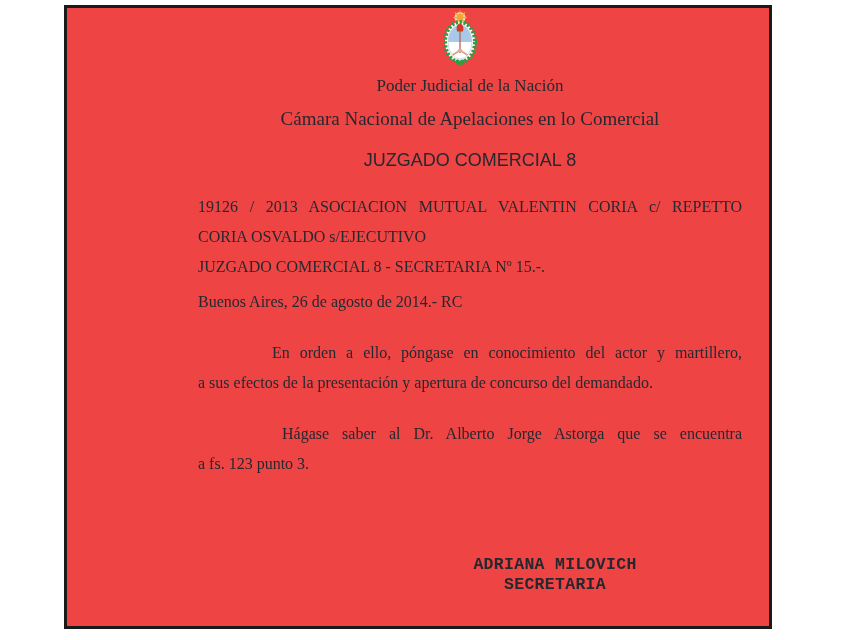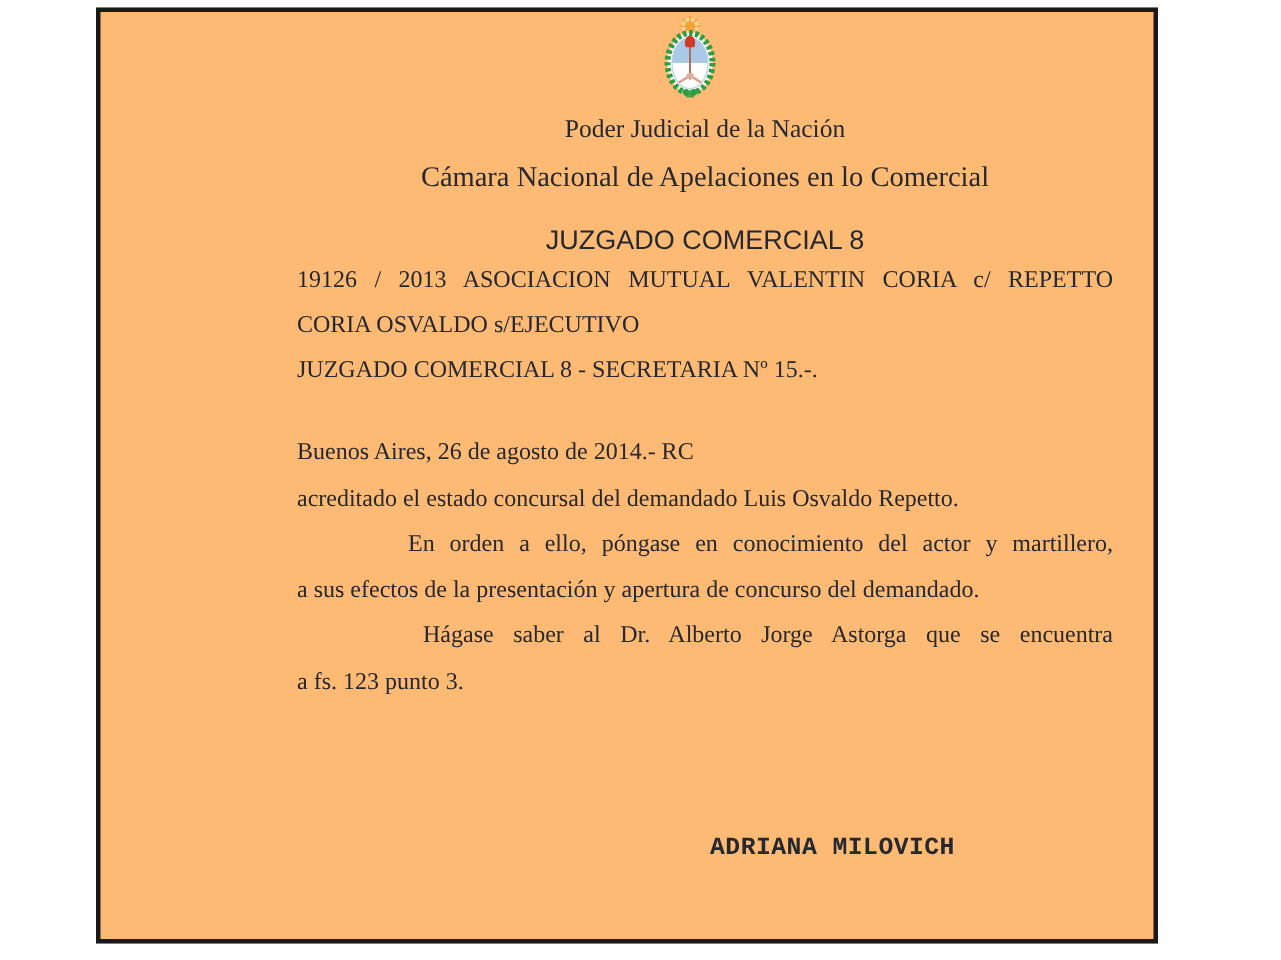--- a/index.html
+++ b/index.html
@@ -11,21 +11,21 @@
     color: #262830;
   }
   .stage { position: relative; width: 854px; height: 640px; }
 
   .page-frame {
     position: absolute;
     left: 64px; top: 5px;
     width: 708px; height: 624px;
     box-sizing: border-box;
     border: 3px solid #1a1a1a;
-    background: #fdba74;
+    background: #ef4444;
   }
 
   
   .center-line {
     position: absolute;
     left: 131px; width: 544px;
     text-align: center;
     white-space: nowrap;
   }
   .emblem {
@@ -46,21 +46,21 @@
   }
   .body-block {
     position: absolute;
     left: 131px; top: 279px;
     width: 544px;
     font-size: 16px;
     line-height: 30.5px;
   }
   .line { min-height: 1em; }
   
-  .jl { text-align: justify; text-align-last: justify; }
+  .jl { text-align: justify; text-align-last: justify; margin-top: 20px; }
   
   .ind-a { padding-left: 94px; }
   .ind-b { padding-left: 74px; }
   .ind-c { padding-left: 84px; }
 
   .signature-block {
     position: absolute;
     left: 380px; top: 547px;
     width: 216px;
     text-align: center;
@@ -110,25 +110,25 @@
     <div class="center-line l-office">JUZGADO COMERCIAL 8</div>
 
     <div class="case-block">
       <div class="line jl">19126 / 2013 ASOCIACION MUTUAL VALENTIN CORIA c/ REPETTO</div>
       <div class="line">CORIA OSVALDO s/EJECUTIVO</div>
       <div class="line">JUZGADO COMERCIAL 8 - SECRETARIA Nº 15.-.</div>
     </div>
 
     <div class="body-block">
       <div class="line">Buenos Aires, 26 de agosto de 2014.- RC</div>
-      <div class="line">acreditado el estado concursal del demandado Luis Osvaldo Repetto.</div>
       <div class="line jl ind-b">En orden a ello, póngase en conocimiento del actor y martillero,</div>
       <div class="line">a sus efectos de la presentación y apertura de concurso del demandado.</div>
       <div class="line jl ind-c">Hágase saber al Dr. Alberto Jorge Astorga que se encuentra</div>
       <div class="line">a fs. 123 punto 3.</div>
     </div>
 
     <div class="signature-block">
       <div>ADRIANA MILOVICH</div>
+      <div>SECRETARIA</div>
     </div>
 
   </div>
 </div>
 
 </body></html>

